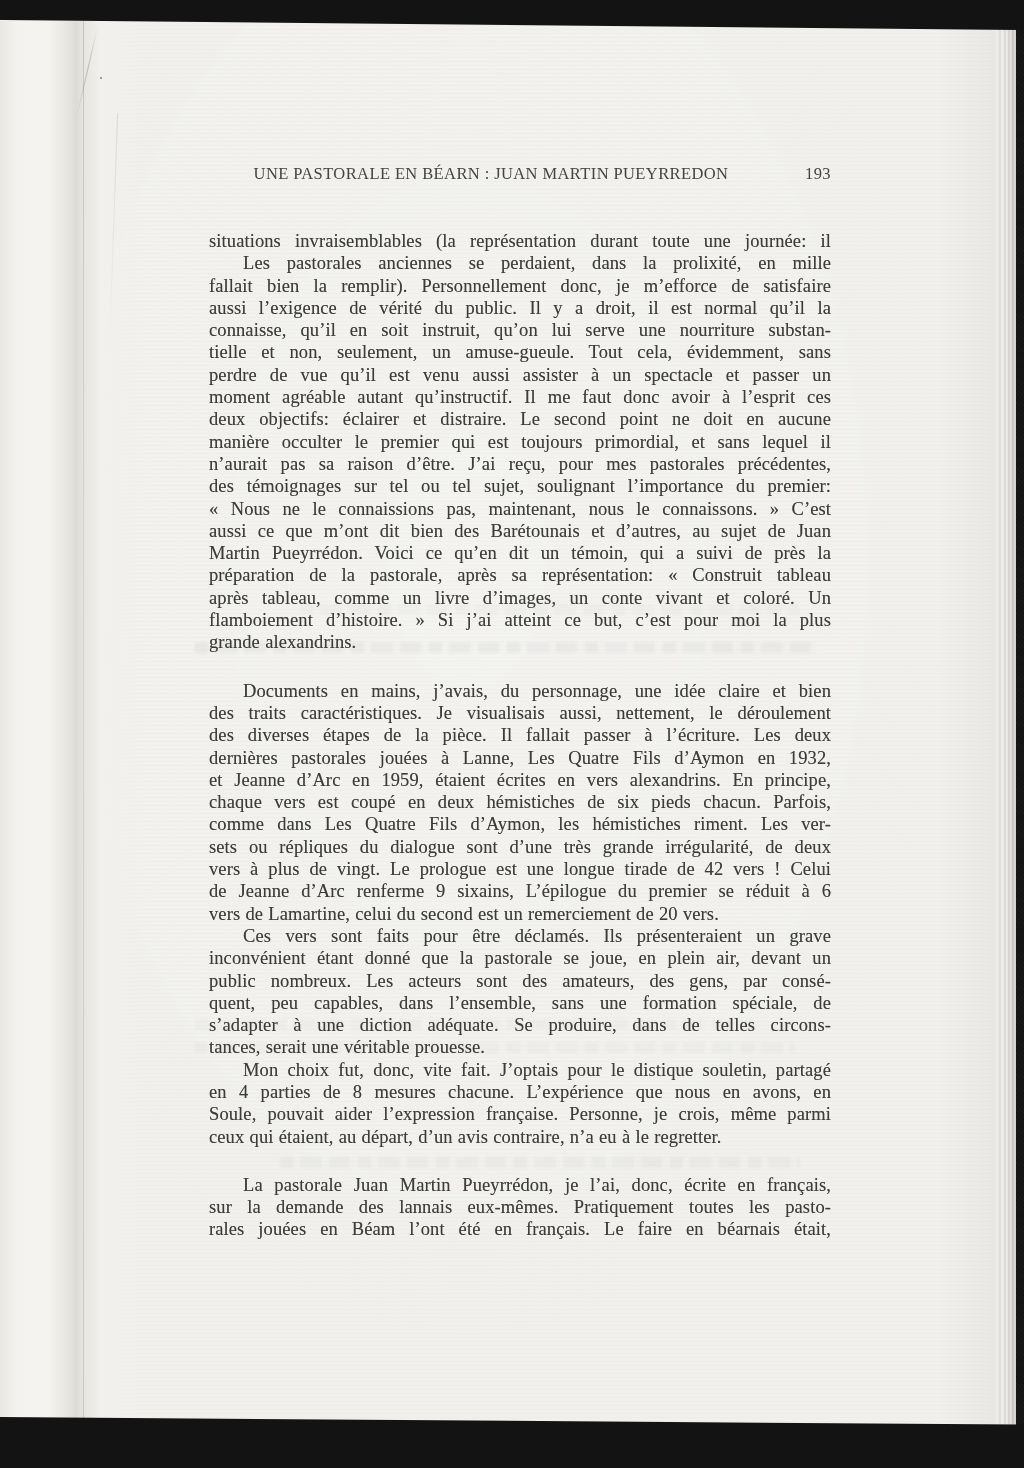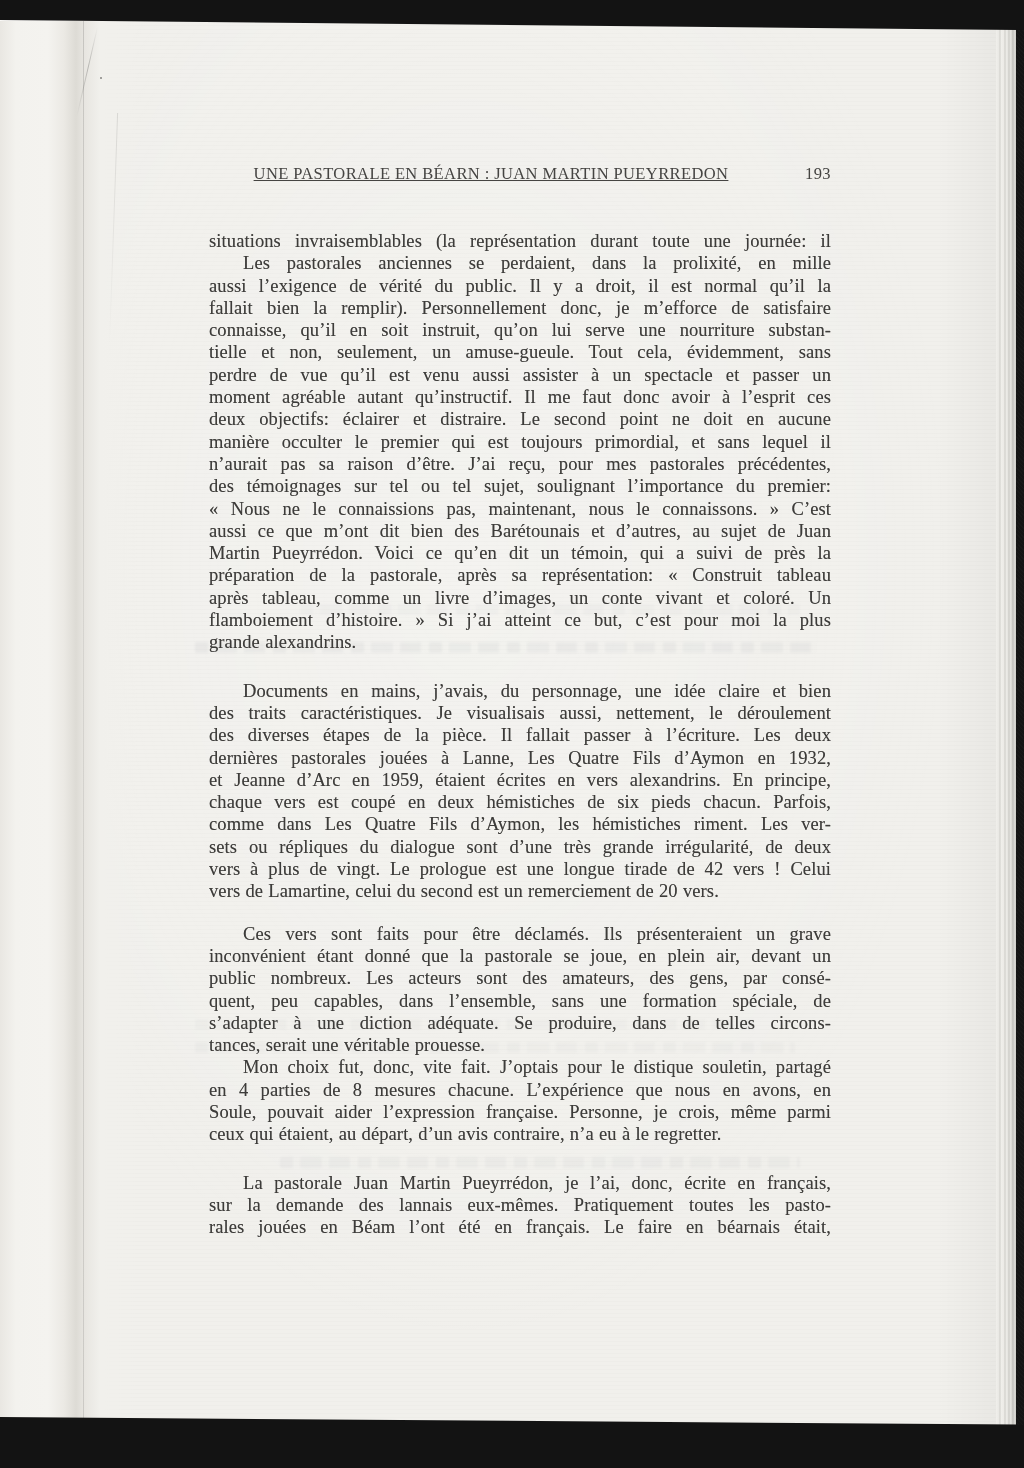--- a/index.html
+++ b/index.html
@@ -70,31 +70,31 @@
   .g1{left:300px;top:583px;width:500px;opacity:0.07;}
   .g2{left:195px;top:621px;width:622px;opacity:0.12;}
   .g3{left:195px;top:998px;width:560px;opacity:0.06;}
   .g4{left:195px;top:1021px;width:600px;opacity:0.07;}
   .g5{left:280px;top:1136px;width:520px;opacity:0.10;}
   
   .header-row{
     position:absolute;left:209px;top:143px;width:622px;height:22px;
     color:#454442;font-size:16.5px;letter-spacing:0.4px;white-space:nowrap;
   }
-  .running-title{position:absolute;left:0;right:58px;text-align:center;text-decoration:underline;}
+  .running-title{position:absolute;left:0;right:58px;text-align:center;}
   .page-number{position:absolute;right:0;top:0;}
   .body-text{
     position:absolute;left:209px;top:209px;width:622px;
     font-size:18.5px;line-height:22.3px;color:#3d3c3a;
     text-shadow:0 0 0.6px rgba(61,60,58,0.45);
     word-spacing:0.5px;letter-spacing:0.1px;
   }
   .para{margin:0;padding:0;}
   .para.m1{margin-top:26px;}
-  .para.m2{margin-top:20px;}
+  .para.m2{}
   .para.m3{}
   .para.m4{margin-top:26px;}
   .bl{display:block;text-align:justify;text-align-last:justify;}
   .bl.first{text-indent:34px;}
   .bl.last{text-align-last:left;}
 </style>
 </head>
 <body>
 
 <div class="photo">
@@ -117,22 +117,22 @@
     <div class="header-row">
       <span class="running-title">UNE PASTORALE EN BÉARN : JUAN MARTIN PUEYRREDON</span>
       <span class="page-number">193</span>
     </div>
 
     <div class="body-text">
 
       <p class="para">
         <span class="bl">situations invraisemblables (la représentation durant toute une journée: il</span>
         <span class="bl first">Les pastorales anciennes se perdaient, dans la prolixité, en mille</span>
+        <span class="bl">fallait bien la remplir). Personnellement donc, je m’efforce de satisfaire</span>
         <span class="bl">aussi l’exigence de vérité du public. Il y a droit, il est normal qu’il la</span>
-        <span class="bl">fallait bien la remplir). Personnellement donc, je m’efforce de satisfaire</span>
         <span class="bl">connaisse, qu’il en soit instruit, qu’on lui serve une nourriture substan-</span>
         <span class="bl">tielle et non, seulement, un amuse-gueule. Tout cela, évidemment, sans</span>
         <span class="bl">perdre de vue qu’il est venu aussi assister à un spectacle et passer un</span>
         <span class="bl">moment agréable autant qu’instructif. Il me faut donc avoir à l’esprit ces</span>
         <span class="bl">deux objectifs: éclairer et distraire. Le second point ne doit en aucune</span>
         <span class="bl">manière occulter le premier qui est toujours primordial, et sans lequel il</span>
         <span class="bl">n’aurait pas sa raison d’être. J’ai reçu, pour mes pastorales précédentes,</span>
         <span class="bl">des témoignages sur tel ou tel sujet, soulignant l’importance du premier:</span>
         <span class="bl">« Nous ne le connaissions pas, maintenant, nous le connaissons. » C’est</span>
         <span class="bl">aussi ce que m’ont dit bien des Barétounais et d’autres, au sujet de Juan</span>
@@ -146,20 +146,21 @@
       <p class="para m1">
         <span class="bl first">Documents en mains, j’avais, du personnage, une idée claire et bien</span>
         <span class="bl">des traits caractéristiques. Je visualisais aussi, nettement, le déroulement</span>
         <span class="bl">des diverses étapes de la pièce. Il fallait passer à l’écriture. Les deux</span>
         <span class="bl">dernières pastorales jouées à Lanne, Les Quatre Fils d’Aymon en 1932,</span>
         <span class="bl">et Jeanne d’Arc en 1959, étaient écrites en vers alexandrins. En principe,</span>
         <span class="bl">chaque vers est coupé en deux hémistiches de six pieds chacun. Parfois,</span>
         <span class="bl">comme dans Les Quatre Fils d’Aymon, les hémistiches riment. Les ver-</span>
         <span class="bl">sets ou répliques du dialogue sont d’une très grande irrégularité, de deux</span>
         <span class="bl">vers à plus de vingt. Le prologue est une longue tirade de 42 vers ! Celui</span>
+        <span class="bl">de Jeanne d’Arc renferme 9 sixains, L’épilogue du premier se réduit à 6</span>
         <span class="bl last">vers de Lamartine, celui du second est un remerciement de 20 vers.</span>
       </p>
 
       <p class="para m2">
         <span class="bl first">Ces vers sont faits pour être déclamés. Ils présenteraient un grave</span>
         <span class="bl">inconvénient étant donné que la pastorale se joue, en plein air, devant un</span>
         <span class="bl">public nombreux. Les acteurs sont des amateurs, des gens, par consé-</span>
         <span class="bl">quent, peu capables, dans l’ensemble, sans une formation spéciale, de</span>
         <span class="bl">s’adapter à une diction adéquate. Se produire, dans de telles circons-</span>
         <span class="bl last">tances, serait une véritable prouesse.</span>

